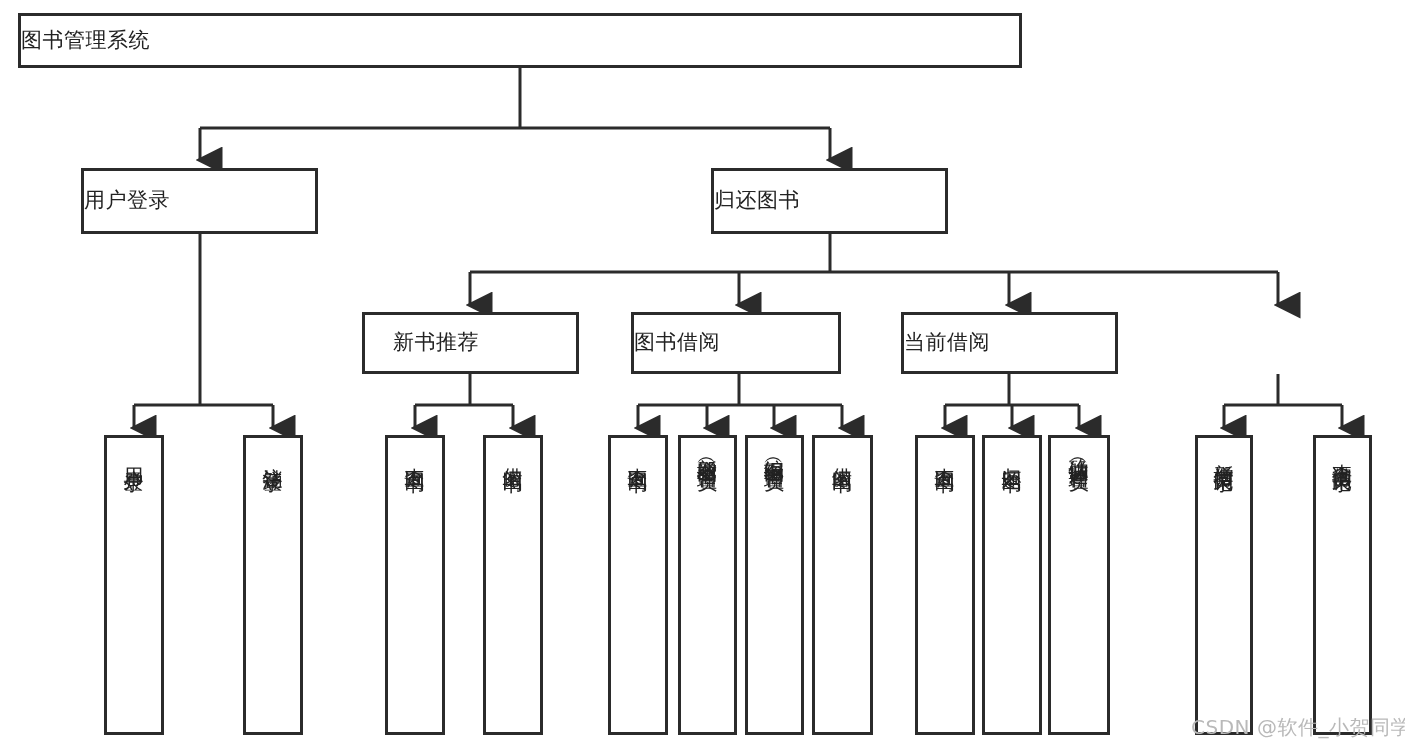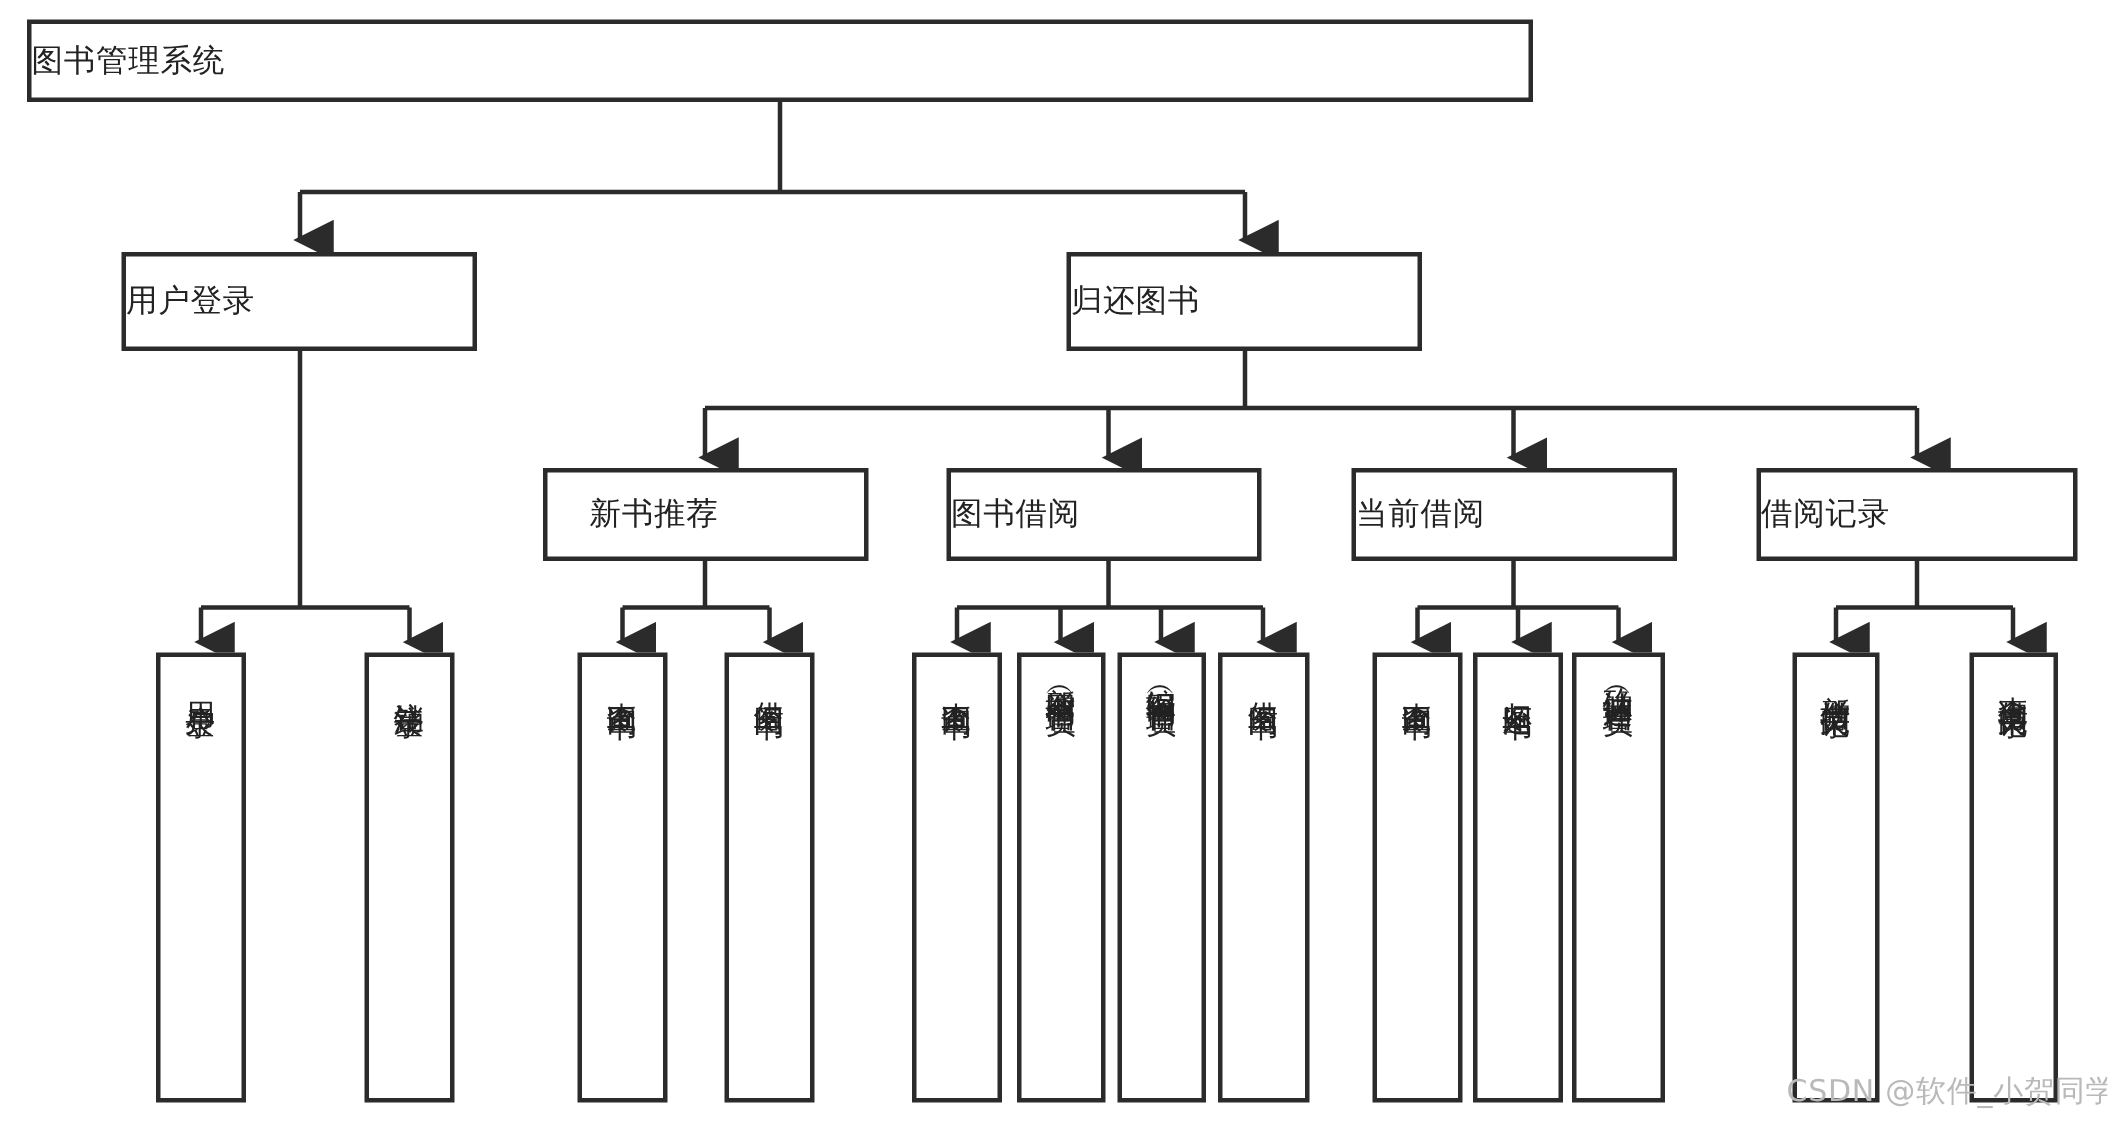--- a/index.html
+++ b/index.html
@@ -144,23 +144,20 @@
 
   <div class="node" style="left:362px; top:312px; width:217px; height:62px;padding-left:28px;">
     <span class="node-label">新书推荐</span>
   </div>
   <div class="node" style="left:631px; top:312px; width:210px; height:62px;">
     <span class="node-label">图书借阅</span>
   </div>
   <div class="node" style="left:901px; top:312px; width:217px; height:62px;">
     <span class="node-label">当前借阅</span>
   </div>
-  <div class="node" style="left:1171px; top:312px; width:214px; height:62px;">
-    <span class="node-label">借阅记录</span>
-  </div>
 
   <div class="node vertical" style="left:104px; top:435px; width:60px; height:300px;">
     <span class="node-label">用户登录</span>
   </div>
   <div class="node vertical" style="left:243px; top:435px; width:60px; height:300px;">
     <span class="node-label">注销登录</span>
   </div>
 
   <div class="node vertical" style="left:385px; top:435px; width:60px; height:300px;">
     <span class="node-label">查询图书</span>

